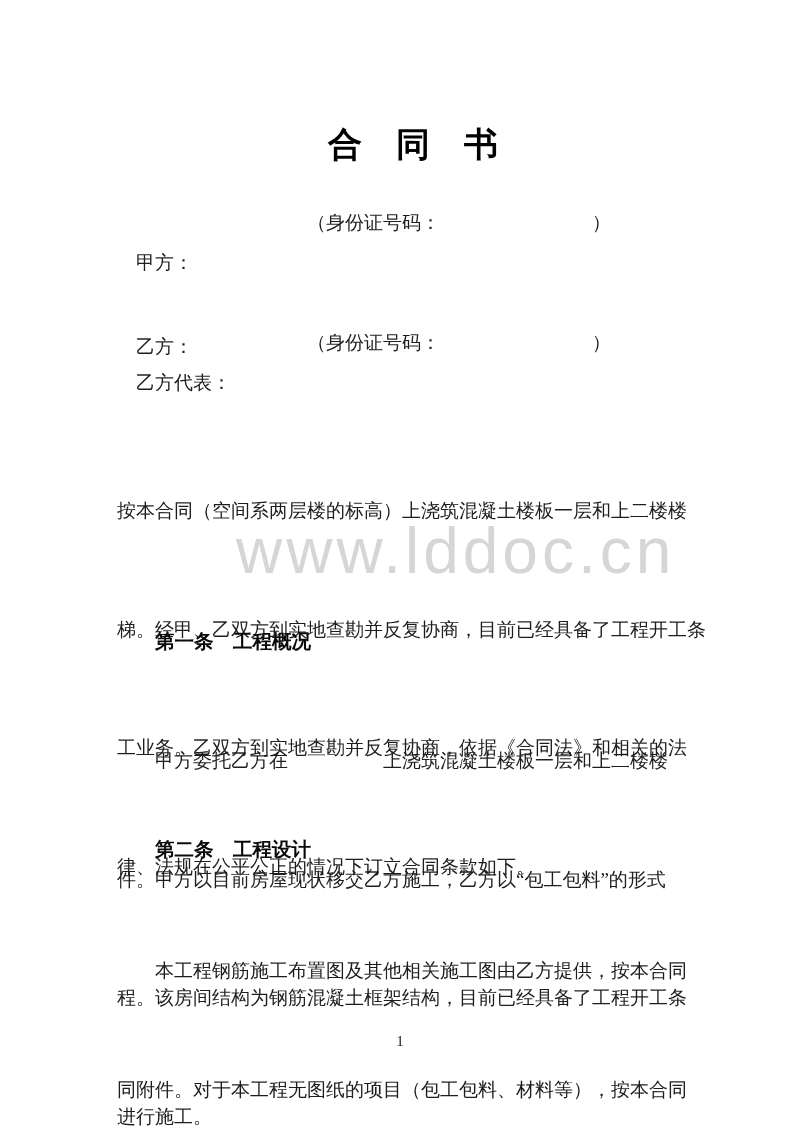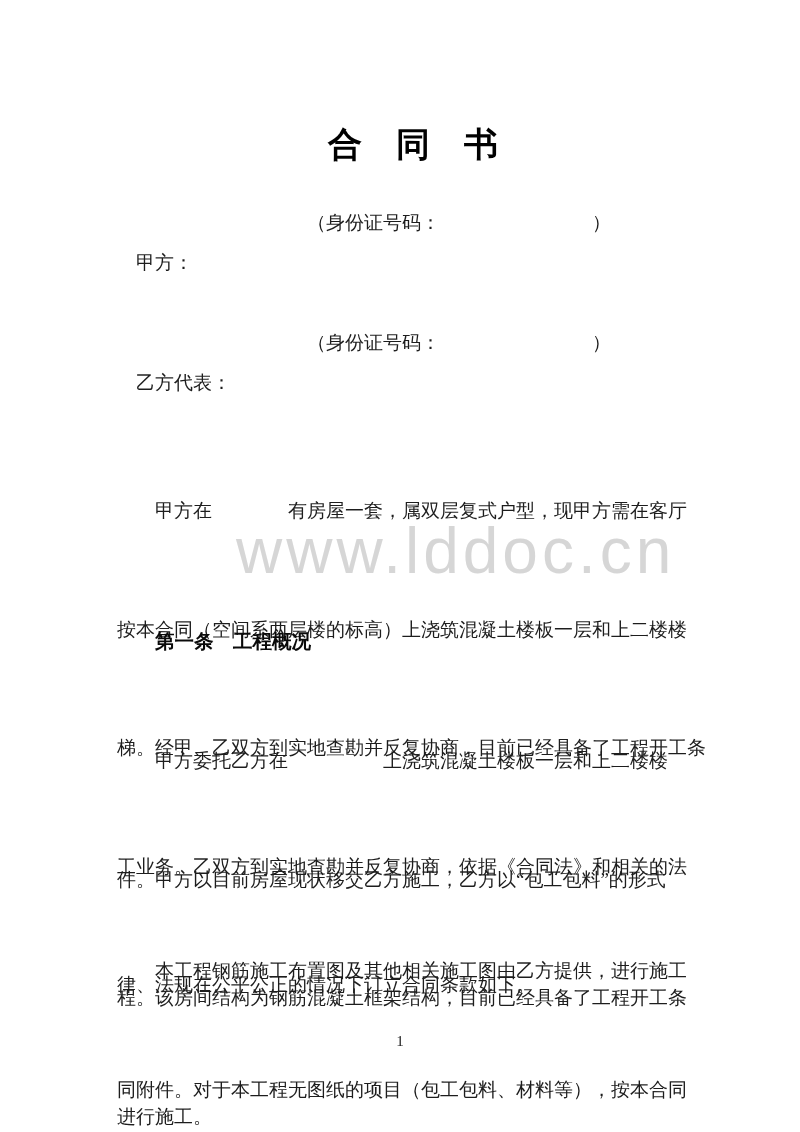--- a/index.html
+++ b/index.html
@@ -94,47 +94,50 @@
   <div class="watermark">www.lddoc.cn</div>
 
   <div class="title">合　同　书</div>
 
   <div class="row txt p-a">
     <span>甲方：</span>
     <span class="idlab">（身份证号码：</span>
     <span class="idclose">）</span>
   </div>
 
+  <div class="row txt p-b">
+    <span>乙方：</span>
+  </div>
 
   <div class="row txt p-c">
     <span>乙方代表：</span>
     <span class="idlab">（身份证号码：</span>
     <span class="idclose">）</span>
   </div>
 
   <div class="para txt intro">
-    <div class="l ind">甲方在　　　　有房屋一套，属双层复式户型，现甲方需在客厅</div>
     <div class="l">按本合同（空间系两层楼的标高）上浇筑混凝土楼板一层和上二楼楼</div>
     <div class="l">梯。经甲、乙双方到实地查勘并反复协商，目前已经具备了工程开工条</div>
     <div class="l">工业务。乙双方到实地查勘并反复协商，依据《合同法》和相关的法</div>
     <div class="l">律、法规在公平公正的情况下订立合同条款如下。</div>
   </div>
 
   <div class="heading h1">第一条　工程概况</div>
 
   <div class="para txt a1">
     <div class="l ind">甲方委托乙方在　　　　　上浇筑混凝土楼板一层和上二楼楼</div>
     <div class="l">件。甲方以目前房屋现状移交乙方施工，乙方以“包工包料”的形式</div>
     <div class="l">程。该房间结构为钢筋混凝土框架结构，目前已经具备了工程开工条</div>
     <div class="l">进行施工。</div>
   </div>
 
+  <div class="heading h2">第二条　工程设计</div>
 
   <div class="para txt a2">
-    <div class="l ind">本工程钢筋施工布置图及其他相关施工图由乙方提供，进行施工</div>
+    <div class="l ind">本工程钢筋施工布置图及其他相关施工图由乙方提供，按本合同</div>
     <div class="l">同附件。对于本工程无图纸的项目（包工包料、材料等），按本合同</div>
     
   </div>
 
 
   <div class="pagenum">1</div>
 
 </div>
 
 </body></html>

